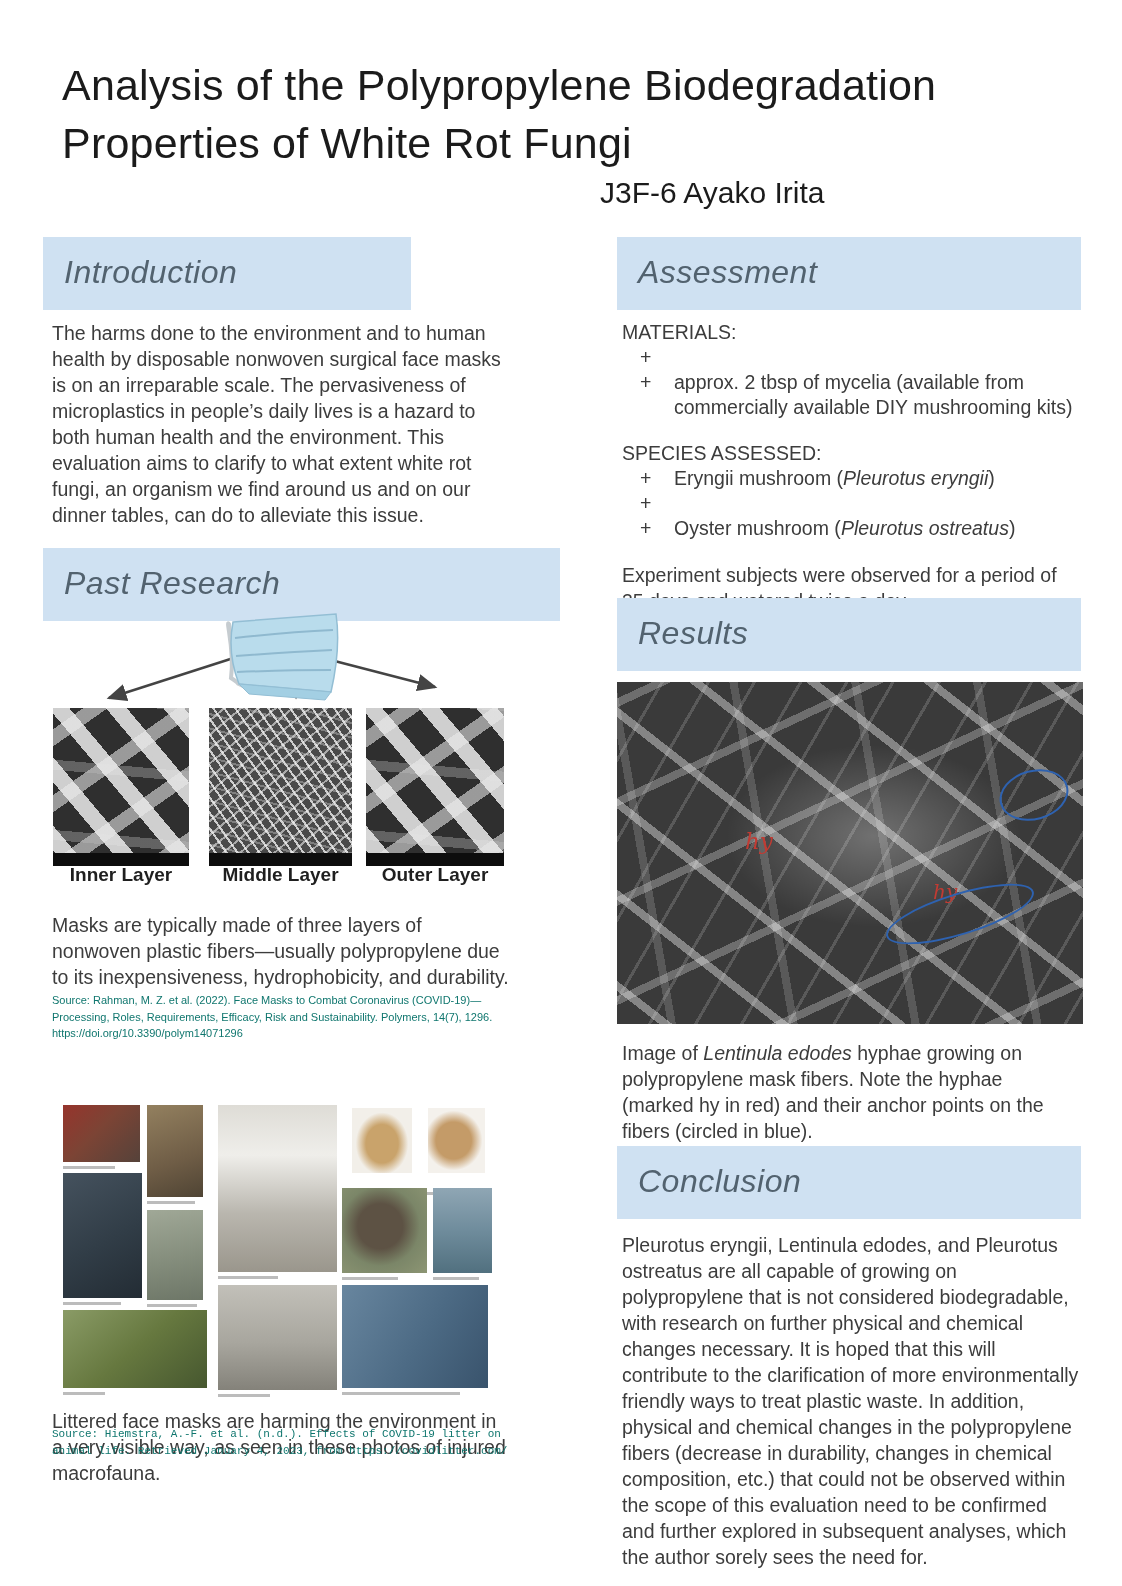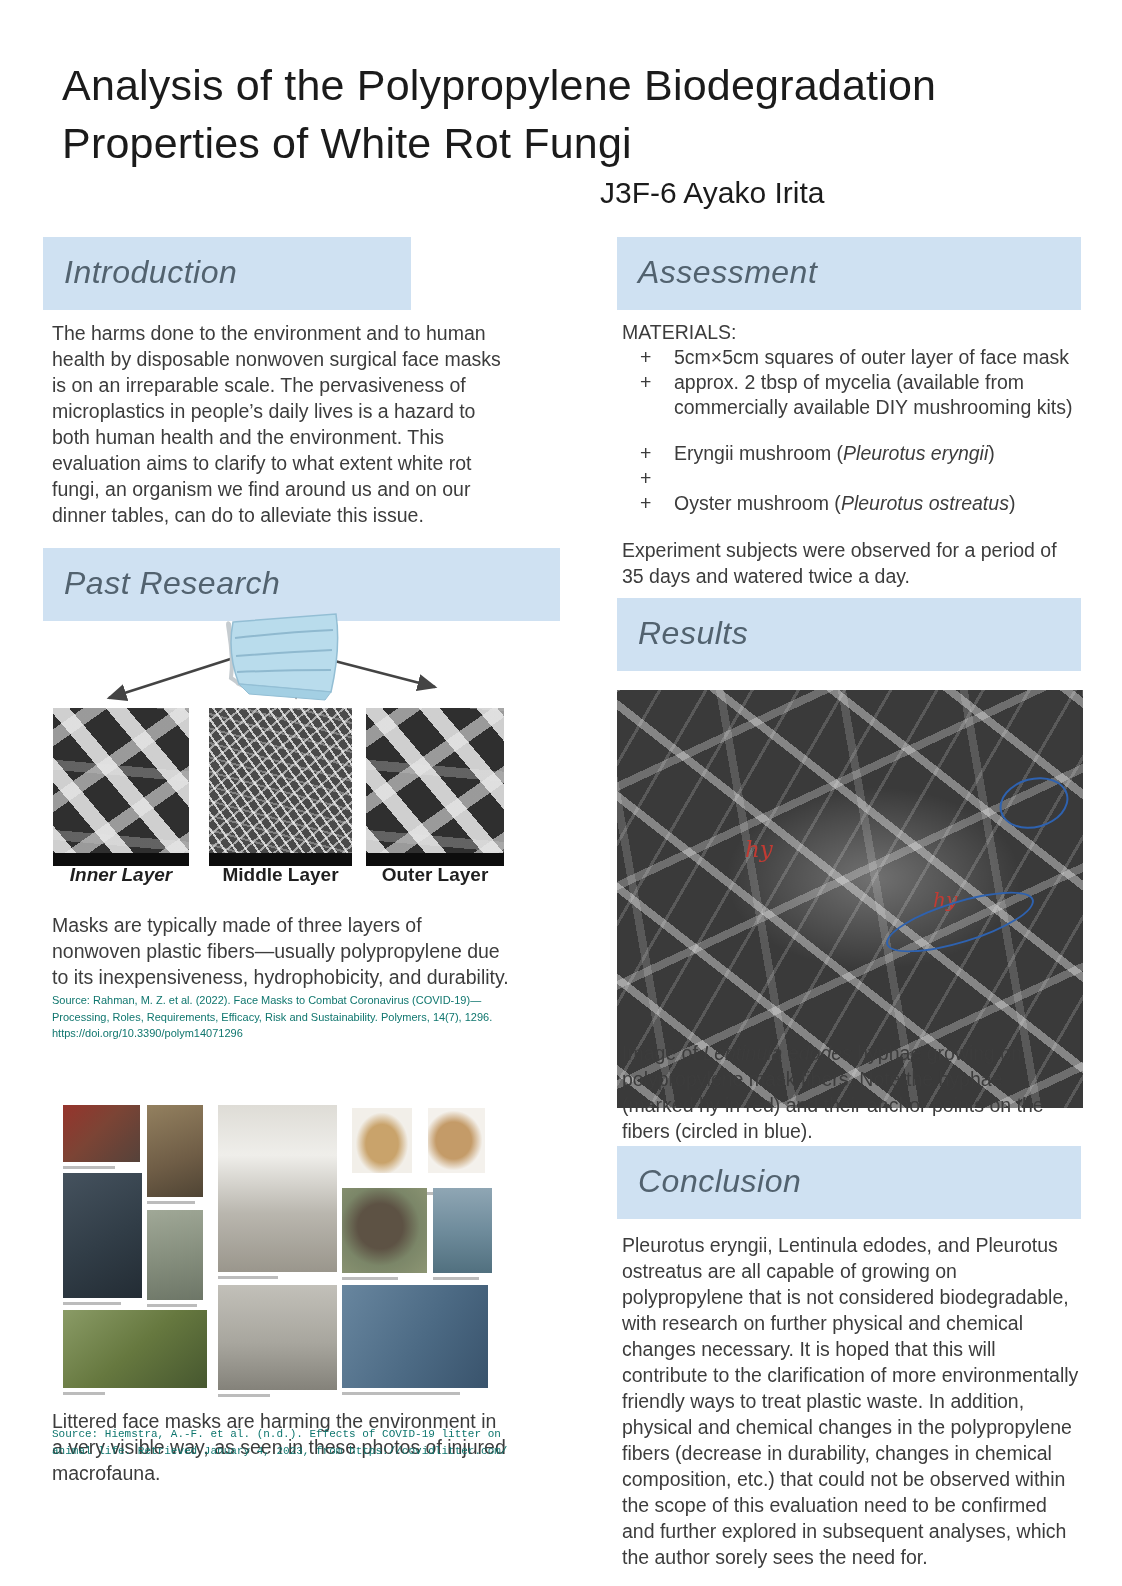--- a/index.html
+++ b/index.html
@@ -30,28 +30,28 @@
       repeating-linear-gradient(5deg, rgba(0,0,0,0) 0 26px, rgba(150,150,150,.5) 26px 36px, rgba(0,0,0,0) 36px 70px);}
   .sem-thumb.fine{
     background-color:#4a4a4a;
     background-image:
       linear-gradient(to top,#0d0d0d 0 13px,rgba(0,0,0,0) 13px),
       repeating-linear-gradient(55deg, rgba(0,0,0,0) 0 3px, rgba(240,240,240,.8) 3px 5px, rgba(0,0,0,0) 5px 9px),
       repeating-linear-gradient(-40deg, rgba(0,0,0,0) 0 4px, rgba(210,210,210,.7) 4px 6px, rgba(0,0,0,0) 6px 11px),
       repeating-linear-gradient(15deg, rgba(0,0,0,0) 0 6px, rgba(180,180,180,.5) 6px 8px, rgba(0,0,0,0) 8px 14px);}
   .layer-label{top:864px;font-weight:bold;font-size:19px;color:#1f1f1f;text-align:center;}
   
-  .sem-big{left:617px;top:682px;width:466px;height:418px;
+  .sem-big{left:617px;top:682px;width:466px;height:342px;
     background-color:#3a3a3a;
     background-image:
       radial-gradient(ellipse 210px 130px at 55% 45%, rgba(255,255,255,0.28), rgba(0,0,0,0) 70%),
       repeating-linear-gradient(38deg, rgba(0,0,0,0) 0 26px, rgba(255,255,255,.38) 26px 34px, rgba(0,0,0,0) 34px 72px),
       repeating-linear-gradient(-25deg, rgba(0,0,0,0) 0 34px, rgba(230,230,230,.30) 34px 42px, rgba(0,0,0,0) 42px 90px),
       repeating-linear-gradient(80deg, rgba(0,0,0,0) 0 50px, rgba(200,200,200,.22) 50px 58px, rgba(0,0,0,0) 58px 120px),
-      repeating-linear-gradient(-60deg, rgba(0,0,0,0) 0 14px, rgba(255,255,255,.16) 14px 17px, rgba(0,0,0,0) 17px 40px); margin-top: 8px;}
+      repeating-linear-gradient(-60deg, rgba(0,0,0,0) 0 14px, rgba(255,255,255,.16) 14px 17px, rgba(0,0,0,0) 17px 40px);}
   .hy{position:absolute;color:#c13b33;font-family:"DejaVu Serif",serif;font-style:italic;}
   .circ{position:absolute;border:2.5px solid #2e62b0;border-radius:50%;}
   
   .ph{position:absolute;}
   .cap{position:absolute;height:3px;background:#bcbcbc;}
   .ph1{background:linear-gradient(135deg,#96342c 0%,#7c4435 45%,#55423a 100%);}
   .ph2{background:linear-gradient(160deg,#93805f 0%,#6f5d46 60%,#4f4434 100%);}
   .ph3{background:linear-gradient(180deg,#dedcd6 0%,#efeeea 30%,#b9b6ae 65%,#9a968c 100%);}
   .ph4{background:radial-gradient(ellipse at 50% 55%,#c9a36b 0 38%,#f2efe9 62%);}
   .ph5{background:radial-gradient(ellipse at 45% 50%,#c49b68 0 40%,#f4f1ec 65%);}
@@ -93,21 +93,21 @@
     <path d="M192,30 Q245,24 290,22" fill="none" stroke="#8fb9cf" stroke-width="2"></path>
     <path d="M193,48 Q245,44 289,42" fill="none" stroke="#8fb9cf" stroke-width="2"></path>
     <path d="M194,64 Q246,62 288,62" fill="none" stroke="#8fb9cf" stroke-width="2"></path>
     <path d="M196,76 L288,84 L282,92 L206,86 Z" fill="#a3cfe3" stroke="#93bed4" stroke-width="1"></path>
   </g>
 </svg>
 
 <div class="sem-thumb" style="left:53px;width:136px;"></div>
 <div class="sem-thumb fine" style="left:209px;width:143px;"></div>
 <div class="sem-thumb" style="left:366px;width:138px;"></div>
-<div class="abs layer-label" style="left:53px;width:136px;font-style:italic;">Inner Layer</div>
+<div class="abs layer-label" style="left:53px;width:136px;">Inner Layer</div>
 <div class="abs layer-label" style="left:209px;width:143px;">Middle Layer</div>
 <div class="abs layer-label" style="left:366px;width:138px;">Outer Layer</div>
 
 <div class="abs body-text" style="left:52px;top:912px;width:460px;">Masks are typically made of three layers of nonwoven plastic fibers—usually polypropylene due to its inexpensiveness, hydrophobicity, and durability.</div>
 <div class="abs src" style="left:52px;top:992px;width:472px;">Source: Rahman, M. Z. et al. (2022). Face Masks to Combat Coronavirus (COVID-19)—Processing, Roles, Requirements, Efficacy, Risk and Sustainability. Polymers, 14(7), 1296. https://doi.org/10.3390/polym14071296</div>
 
 <div>
   <div class="ph ph1" style="left:63px;top:1105px;width:77px;height:57px;">
       <div class="cap" style="left:0;bottom:-7px;width:52px;"></div>
     </div>
@@ -148,27 +148,27 @@
 <div class="abs src" style="left:52px;top:1426px;width:460px;font-family:Liberation Mono, monospace;">Source: Hiemstra, A.-F. et al. (n.d.). Effects of COVID-19 litter on animal life. Retrieved January 4, 2023, from https://covidlitter.com/</div>
 
 <div class="abs hdr" style="left:617px;top:237px;width:464px;">
   <span>Assessment</span>
 </div>
 
 <div class="abs" style="left:622px;top:320px;width:460px;">
   <div class="caps-label">MATERIALS:</div>
   <div class="bullet-row">
     <span class="plus">+</span>
-    <span class="btxt">5cm×5cm squares of outer layer of face mask</span>
   </div>
   <div class="bullet-row">
     <span class="plus">+</span>
     <span class="btxt">approx. 2 tbsp of mycelia (available from commercially available DIY mushrooming kits)</span>
   </div>
   <div class="group-gap"></div>
+  <div class="caps-label">SPECIES ASSESSED:</div>
   <div class="bullet-row">
     <span class="plus">+</span>
     <span class="btxt"><span>Eryngii mushroom (</span><span class="lat">Pleurotus eryngii</span><span>)</span></span>
   </div>
   <div class="bullet-row">
     <span class="plus">+</span>
   </div>
   <div class="bullet-row">
     <span class="plus">+</span>
     <span class="btxt"><span>Oyster mushroom (</span><span class="lat">Pleurotus ostreatus</span><span>)</span></span>

